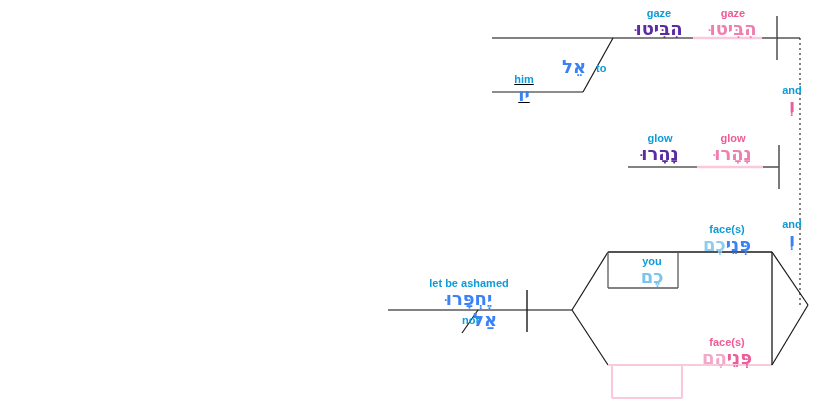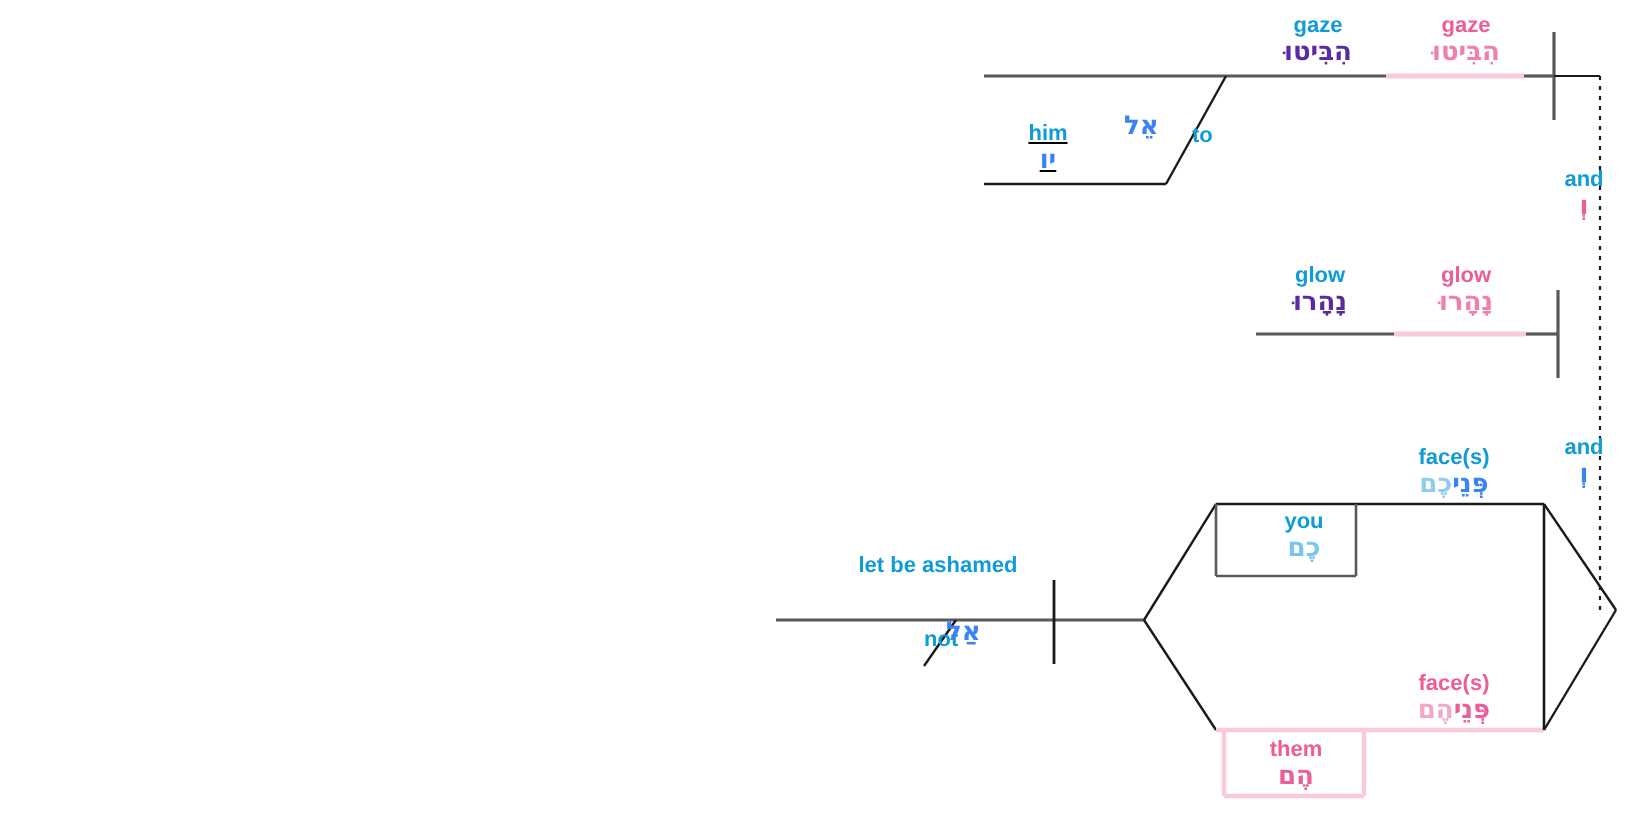--- a/index.html
+++ b/index.html
@@ -29,21 +29,21 @@
     text-align: center;
   }
   .gloss {
     font-family: "Liberation Sans", sans-serif;
     font-size: 11px;
     font-weight: bold;
     letter-spacing: 0px;
   }
   .heb {
     font-family: "DejaVu Sans", sans-serif;
-    font-size: 13px;
+    font-size: 18px;
     font-weight: bold;
     direction: rtl;
     unicode-bidi: bidi-override;
   }
   .gloss-blue { color: #0f9bd7; }
   .gloss-pink { color: #ee5c96; }
   .heb-purple { color: #5a2ca0; }
   .heb-pink    { color: #ee7fae; }
   .heb-pink-d  { color: #ea5f9b; }
   .heb-black   { color: #3b82f6; }
@@ -119,21 +119,21 @@
   </div>
 
   <div class="lbl" style="left:698px; top:8px; width:70px;">
     <span class="gloss gloss-pink stacked">gaze</span>
     <span class="heb heb-pink stacked">הִבִּיטוּ</span>
   </div>
 
   <div class="inline-gloss gloss-blue" style="left:596px; top:62px;text-align:center;">to</div>
   <div class="heb heb-black" style="position:absolute; left:562px; top:56px;">אֵל</div>
 
-  <div class="lbl" style="left:500px; top:62px; width:48px;text-decoration:underline;">
+  <div class="lbl" style="left:500px; top:74px; width:48px;text-decoration:underline;">
     <span class="gloss gloss-blue stacked">him</span>
     <span class="heb heb-black stacked">יו</span>
   </div>
 
   <div class="lbl" style="left:768px; top:85px; width:48px;">
     <span class="gloss gloss-blue stacked">and</span>
     <span class="heb heb-pink-d stacked">וְ</span>
   </div>
 
   <div class="lbl" style="left:625px; top:133px; width:70px;">
@@ -146,38 +146,35 @@
     <span class="heb heb-pink stacked">נָהָרוּ</span>
   </div>
 
   <div class="lbl" style="left:768px; top:219px; width:48px;">
     <span class="gloss gloss-blue stacked">and</span>
     <span class="heb heb-black stacked">וְ</span>
   </div>
 
   <div class="lbl" style="left:411px; top:278px; width:116px;">
     <span class="gloss gloss-blue stacked">let be ashamed</span>
+    <span class="heb heb-black stacked">יֶחְפָּרוּ</span>
   </div>
 
   <div class="inline-gloss gloss-blue" style="left:462px; top:314px;">not</div>
   <div class="heb heb-black" style="position:absolute; left:473px; top:309px;">אַל</div>
 
   <div class="lbl" style="left:682px; top:224px; width:90px;">
     <span class="gloss gloss-blue stacked">face(s)</span>
     <span class="heb stacked"><span class="heb-black">פְּנֵי</span><span class="suffix-lblue">כֶם</span></span>
   </div>
 
   <div class="lbl" style="left:626px; top:256px; width:52px;">
     <span class="gloss gloss-blue stacked">you</span>
     <span class="heb heb-lblue stacked">כֶם</span>
   </div>
 
   <div class="lbl" style="left:682px; top:337px; width:90px;">
     <span class="gloss gloss-pink stacked">face(s)</span>
     <span class="heb stacked"><span class="heb-pink-d">פְּנֵי</span><span class="suffix-pinkl">הֶם</span></span>
   </div>
 
-  <div class="lbl" style="left:620px; top:370px; width:56px;">
-    <span class="gloss gloss-pink stacked">them</span>
-    <span class="heb heb-pink-d stacked">הֶם</span>
-  </div>
 
 </div>
 
 </body></html>

